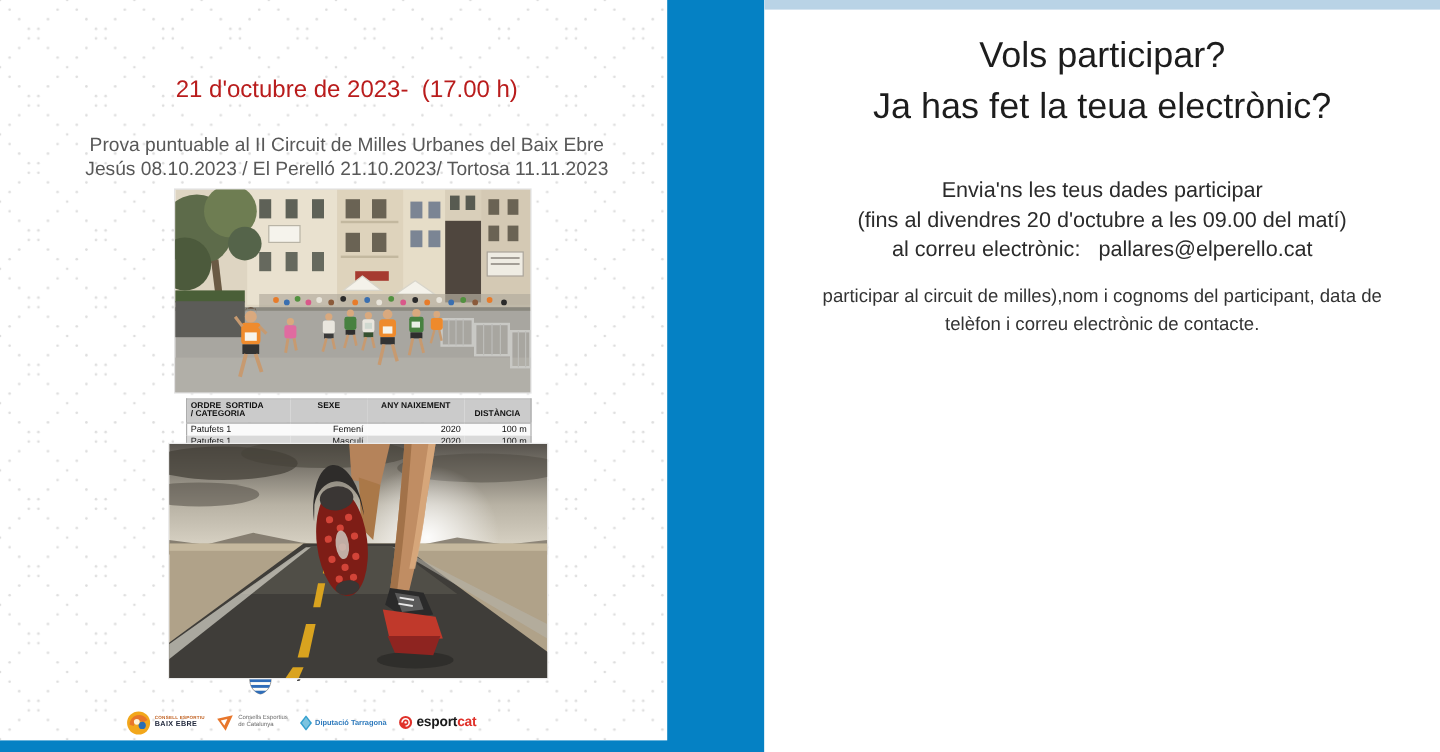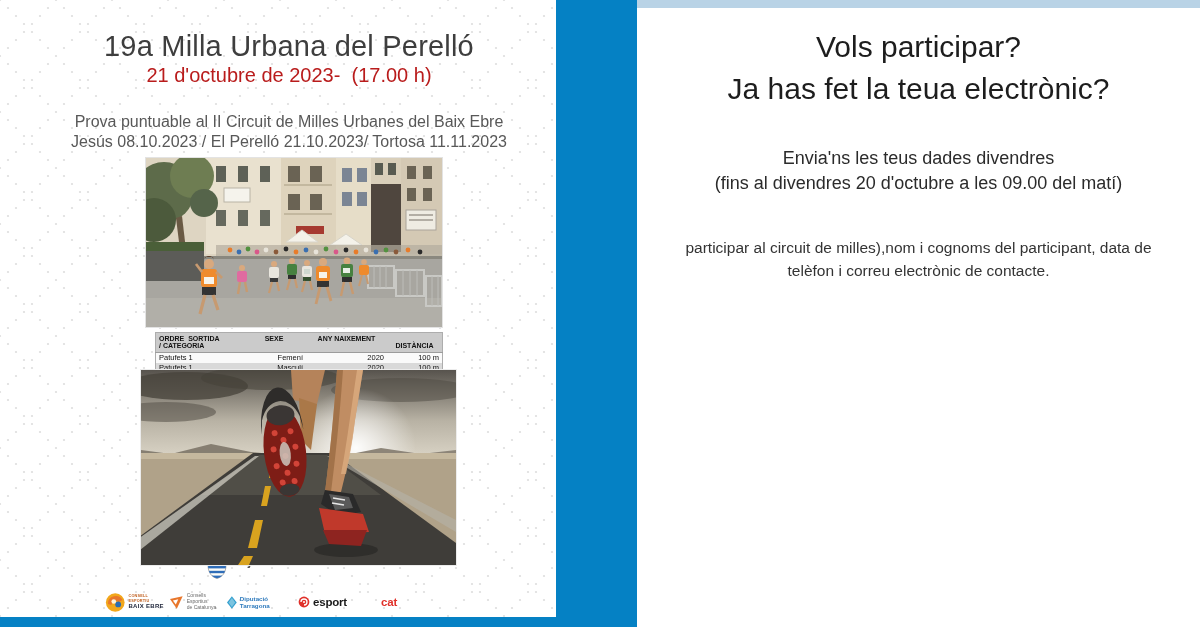--- a/index.html
+++ b/index.html
@@ -37,21 +37,21 @@
 
   .sponsors{position:absolute;left:105px;top:587px;width:292px;height:30px;display:flex;
             align-items:center;justify-content:space-between;}
   .sp{display:flex;align-items:center;gap:3px;}
   .sp .txt{display:flex;flex-direction:column;align-items:flex-start;line-height:1.15;text-align:left;}
   .sp1-l1{font-size:3.8px;color:#c06020;font-weight:bold;letter-spacing:.2px;}
   .sp1-l2{font-size:6px;color:#22293d;font-weight:bold;letter-spacing:.3px;}
   .sp2-l1,.sp2-l2{font-size:5px;color:#6a6a6a;}
   .sp3-label{font-size:6.2px;font-weight:bold;color:#2f7bbd;}
   .sp4-label{font-size:11.5px;font-weight:bold;letter-spacing:-.2px;}
-  .sp4-black{color:#1a1a1a;}.sp4-red{color:#e0312a;margin-left:34px;}
+  .sp4-black{color:#1a1a1a;}.sp4-red{color:#e0312a;}
 
   
   .right-content{position:absolute;left:637px;top:0;width:563px;height:627px;text-align:center;text-decoration:underline;}
   .r-heading{position:absolute;top:26px;left:0;width:100%;font-size:30px;line-height:42px;color:#1d1d1d;}
   .r-invite{position:absolute;top:146px;left:0;width:100%;font-size:18px;line-height:24.5px;color:#2b2b2b;}
   .r-details{position:absolute;top:237px;left:14px;width:535px;font-size:15.5px;line-height:22.5px;color:#333333;}
   .runner-photo{position:absolute;left:141px;top:370px;width:315px;height:195px;box-shadow:0 0 0 1px #ececec;}
 </style>
 </head>
 <body>
@@ -82,21 +82,20 @@
               <circle cx="0" cy="56" r="1.1"></circle>
             <circle cx="56" cy="56" r="1.1"></circle>
           </g>
         </pattern>
       </defs>
       <rect width="556" height="617" fill="url(#dotp)" opacity="0.55"></rect>
     </svg>
   </div>
 
   <div class="left-content">
-    <div class="l-title">19a Milla Urbana del Perelló</div>
     <div class="l-subtitle">21 d'octubre de 2023-&nbsp; (17.00 h)</div>
     <div class="l-circuit">
       <div>Prova puntuable al II Circuit de Milles Urbanes del Baix Ebre</div>
       <div>Jesús 08.10.2023 / El Perelló 21.10.2023/ Tortosa 11.11.2023</div>
     </div>
   </div>
 
   <div class="race-photo">
     <svg width="296" height="169" viewBox="0 0 296 169">
       <rect width="296" height="100" fill="#ded5c2"></rect>
@@ -454,22 +453,23 @@
   <div class="right-panel">
     <div class="top-strip"></div>
   </div>
 
   <div class="right-content">
     <div class="r-heading">
       <div>Vols participar?</div>
       <div>Ja has fet la teua electrònic?</div>
     </div>
     <div class="r-invite">
-      <div>Envia'ns les teus dades divendres</div>
+      <div>Envia'ns les teus dades participar</div>
       <div>(fins al divendres 20 d'octubre a les 09.00 del matí)</div>
+      <div>al correu electrònic:&nbsp;&nbsp; pallares@elperello.cat</div>
     </div>
     <div class="r-details">
       <div>participar al circuit de milles),nom i cognoms del participant, data de</div>
       <div>telèfon i correu electrònic de contacte.</div>
     </div>
   </div>
 
   <div class="runner-photo">
     <svg width="315" height="195" viewBox="0 0 315 195">
       <defs>

